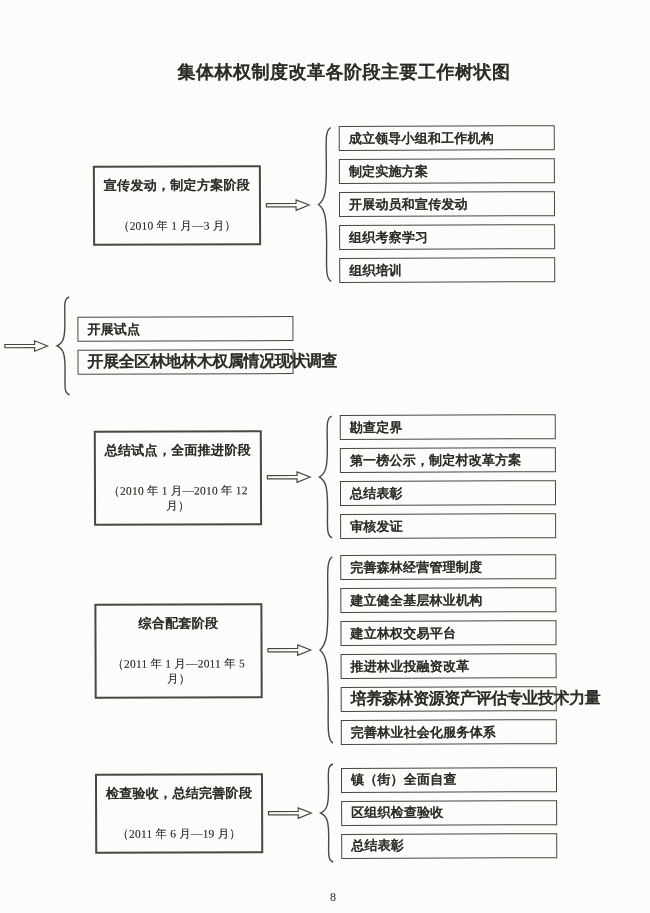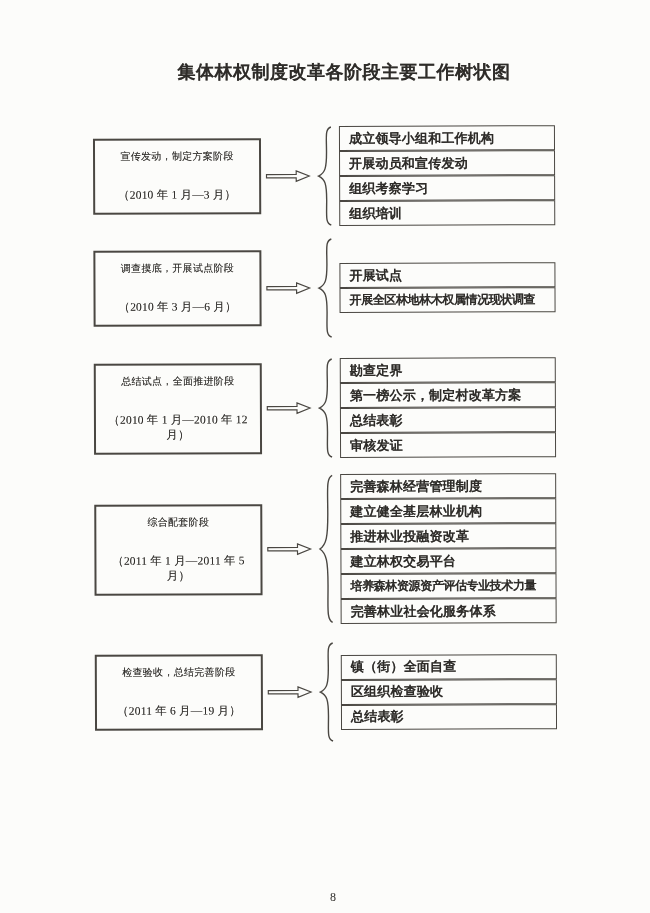--- a/index.html
+++ b/index.html
@@ -33,59 +33,59 @@
   .stage-box{
     margin-left:94px;
     width:168px;
     box-sizing:border-box;
     border:2px solid var(--border,#4a4742);
     text-align:center;
     padding:9px 3px 10px 3px;
     background:transparent;
   }
   .stage-name{
-    font-size:10px;
-    font-weight:normal;
+    font-size:13px;
+    font-weight:bold;
     letter-spacing:0.3px;
     text-shadow:0 0 0.4px rgba(40,38,35,0.5);
   }
   .stage-date{
     margin-top:24px;
     font-size:11.5px;
     letter-spacing:0.2px;
     text-shadow:0 0 0.4px rgba(40,38,35,0.45);
   }
   .arrow-cell{width:54px;flex:none;display:flex;align-items:center;}
   .arrow-cell svg{margin-left:3px;display:block;}
   .brace-cell{
     width:24px;flex:none;
     align-self:stretch;
     display:flex;
   }
   .brace-cell svg{width:20px;height:100%;display:block;}
   .task-list{
-    display:flex;flex-direction:column;
+    display:flex;flex-direction:column;gap:8px;
     padding:0;
   }
   .task-box{
     width:216px;height:25px;
     box-sizing:border-box;
     border:1.4px solid var(--border,#4a4742);
     display:flex;align-items:center;
     padding-left:9px;
     background:transparent;
   }
   .task-label{
     font-size:13px;
     font-weight:bold;
     white-space:nowrap;
     letter-spacing:0.2px;
     text-shadow:0 0 0.4px rgba(40,38,35,0.5);
   }
-  .task-box.tight .task-label{font-size:12px;letter-spacing:-0.4px;}
+  .task-box.tight .task-label{font-size:16px;letter-spacing:-0.4px;}
   .page-number{
     position:absolute;
     left:0;right:0;
     top:830px;
     text-align:center;
     padding-left:16px;
     font-size:12px;
   }
 </style>
 </head>
@@ -110,38 +110,35 @@
       <svg viewBox="0 0 20 100" preserveAspectRatio="none">
         <path d="M16,1 C10,3 11.5,10 11.5,26 C11.5,42 10,47 3.5,50 C10,53 11.5,58 11.5,74 C11.5,90 10,97 16,99" fill="none" stroke="#4a4742" stroke-width="1.4" vector-effect="non-scaling-stroke"></path>
       </svg>
     </div>
     <div class="task-list">
 
     <div class="task-box">
         <span class="task-label">成立领导小组和工作机构</span>
       </div>
           <div class="task-box">
+        <span class="task-label">制定实施方案</span>
+      </div>
+          <div class="task-box">
         <span class="task-label">开展动员和宣传发动</span>
       </div>
           <div class="task-box">
         <span class="task-label">组织考察学习</span>
       </div>
           <div class="task-box">
         <span class="task-label">组织培训</span>
       </div>
         </div>
   </div>
 
   <div class="stage-row">
-    <div class="stage-cell">
-      <div class="stage-box">
-        <div class="stage-name">调查摸底，开展试点阶段</div>
-        <div class="stage-date">（2010 年 3 月—6 月）</div>
-      </div>
-    </div>
     <div class="arrow-cell">
       <svg width="48" height="18" viewBox="0 0 52 20">
         <path d="M2,8.2 L35,8.2 L35,4.2 L49.5,10 L35,15.8 L35,11.8 L2,11.8 Z" fill="none" stroke="#4a4742" stroke-width="1.3" stroke-linejoin="miter"></path>
       </svg>
     </div>
     <div class="brace-cell">
       <svg viewBox="0 0 20 100" preserveAspectRatio="none">
         <path d="M16,1 C10,3 11.5,10 11.5,26 C11.5,42 10,47 3.5,50 C10,53 11.5,58 11.5,74 C11.5,90 10,97 16,99" fill="none" stroke="#4a4742" stroke-width="1.4" vector-effect="non-scaling-stroke"></path>
       </svg>
     </div>
@@ -209,24 +206,24 @@
     </div>
     <div class="task-list">
 
     <div class="task-box">
         <span class="task-label">完善森林经营管理制度</span>
       </div>
           <div class="task-box">
         <span class="task-label">建立健全基层林业机构</span>
       </div>
           <div class="task-box">
+        <span class="task-label">建立林权交易平台</span>
+      </div>
+          <div class="task-box">
         <span class="task-label">推进林业投融资改革</span>
-      </div>
-          <div class="task-box">
-        <span class="task-label">建立林权交易平台</span>
       </div>
           <div class="task-box tight">
         <span class="task-label">培养森林资源资产评估专业技术力量</span>
       </div>
           <div class="task-box">
         <span class="task-label">完善林业社会化服务体系</span>
       </div>
         </div>
   </div>
 

